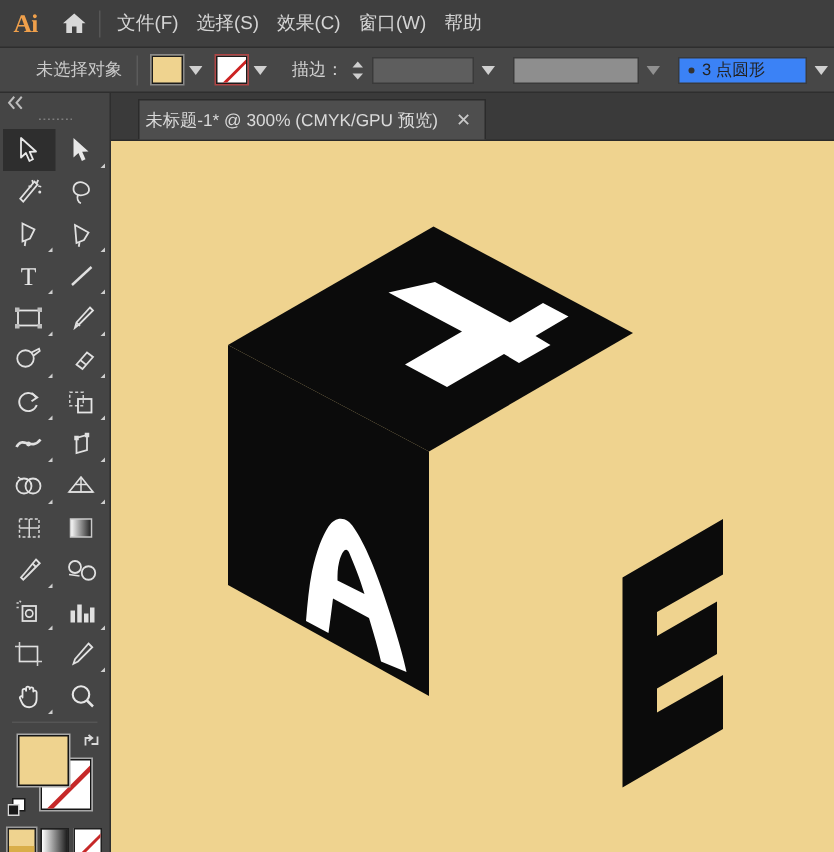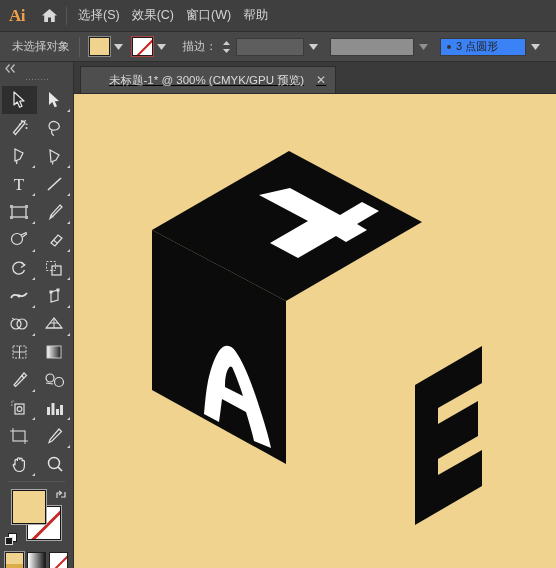--- a/index.html
+++ b/index.html
@@ -41,21 +41,21 @@
 
   
   .controlbar {
     position: absolute; left: 0; top: 32px; width: 556px; height: 30px;
     background: #474747;
     display: flex; align-items: center;
     border-bottom: 1px solid #2e2e2e;
   }
   .cb-label {
     color: #c9c9c9; font-size: 11.5px;
-    padding-left: 12px; white-space: nowrap;
+    padding-left: 24px; white-space: nowrap;
   }
   .cb-sep { width: 1px; height: 20px; background: #5b5b5b; margin: 0 9px; }
 
   .swatch-group { display: flex; align-items: center; }
   .swatch {
     width: 21px; height: 19px;
     border: 1px solid #1c1c1c;
     outline: 1px solid #8a8a8a;
   }
   .swatch.fill { background: #efd38f; }
@@ -98,25 +98,25 @@
   }
 
   
   .tabbar {
     position: absolute; left: 74px; top: 62px; width: 482px; height: 32px;
     background: #3a3a3a;
     display: flex; align-items: flex-end;
     border-bottom: 1px solid #2a2a2a;
   }
   .doctab {
-    height: 27px; margin-left: 6px;
+    height: 27px; margin-left: 18px;
     background: #4e4e4e;
     border: 1px solid #2b2b2b; border-bottom: none;
     display: flex; align-items: center;
-    padding: 0 7px 0 28px; gap: 10px; text-decoration: underline;
+    padding: 0 7px 0 4px; gap: 10px;
   }
   .doctab-title { color: #dadada; font-size: 11.5px; white-space: nowrap; }
   .doctab-close {
     color: #c9c9c9; font-size: 12px; line-height: 1;
     padding: 1px 2px;
   }
 
   
   .toolpanel {
     position: absolute; left: 0; top: 62px; width: 74px; height: 506px;
@@ -222,20 +222,21 @@
 
   <div class="menubar">
     <div class="ai-logo">Ai</div>
     <div class="home-icon">
       <svg width="17" height="15" viewBox="0 0 17 15">
         <path d="M8.5 1 L16 7.5 L13.8 7.5 L13.8 14 L10 14 L10 9.6 L7 9.6 L7 14 L3.2 14 L3.2 7.5 L1 7.5 Z" fill="#d8d8d8"></path>
       </svg>
     </div>
     <div class="menu-sep"></div>
     <div class="menu-items">
+      <div class="menu-item">文件(F)</div>
       <div class="menu-item">选择(S)</div>
       <div class="menu-item">效果(C)</div>
       <div class="menu-item">窗口(W)</div>
       <div class="menu-item">帮助</div>
     </div>
   </div>
 
   <div class="controlbar">
     <div class="cb-label">未选择对象</div>
 

